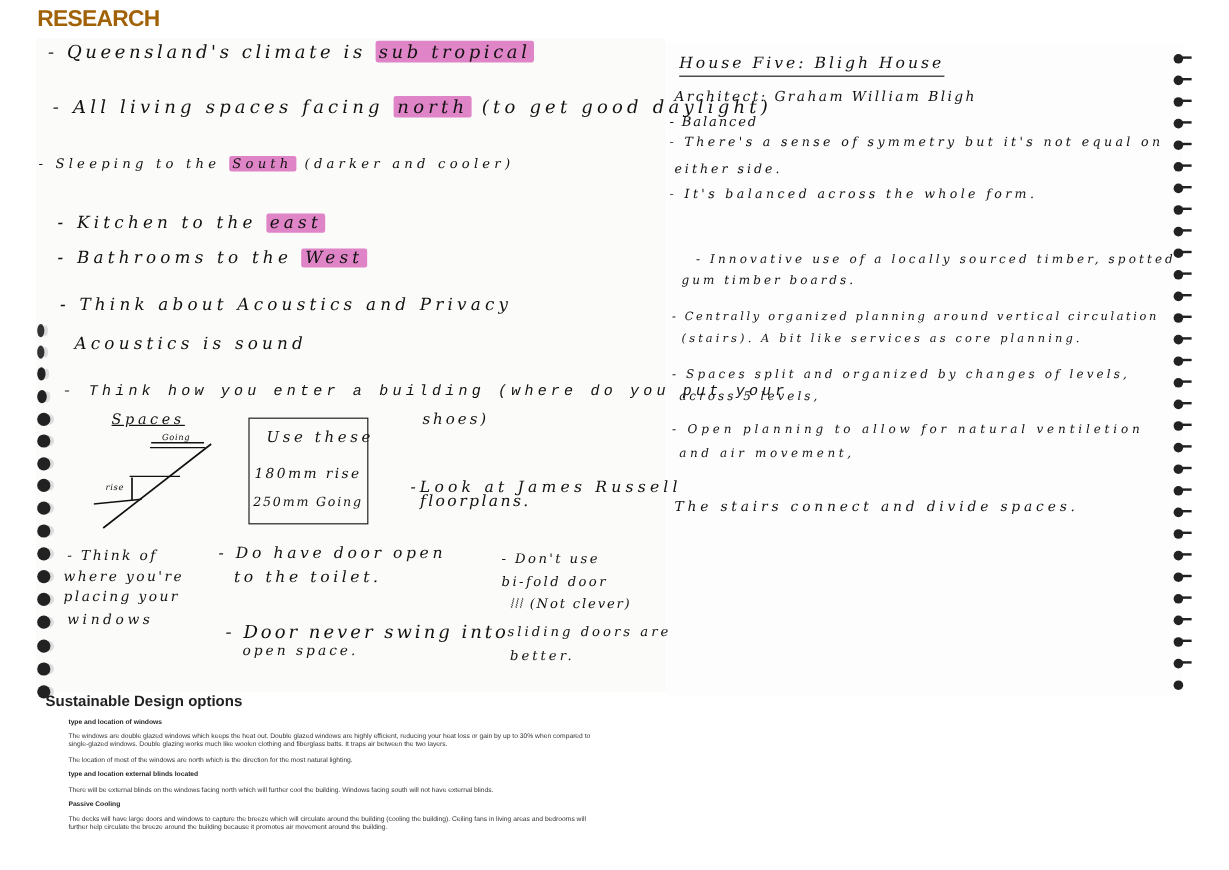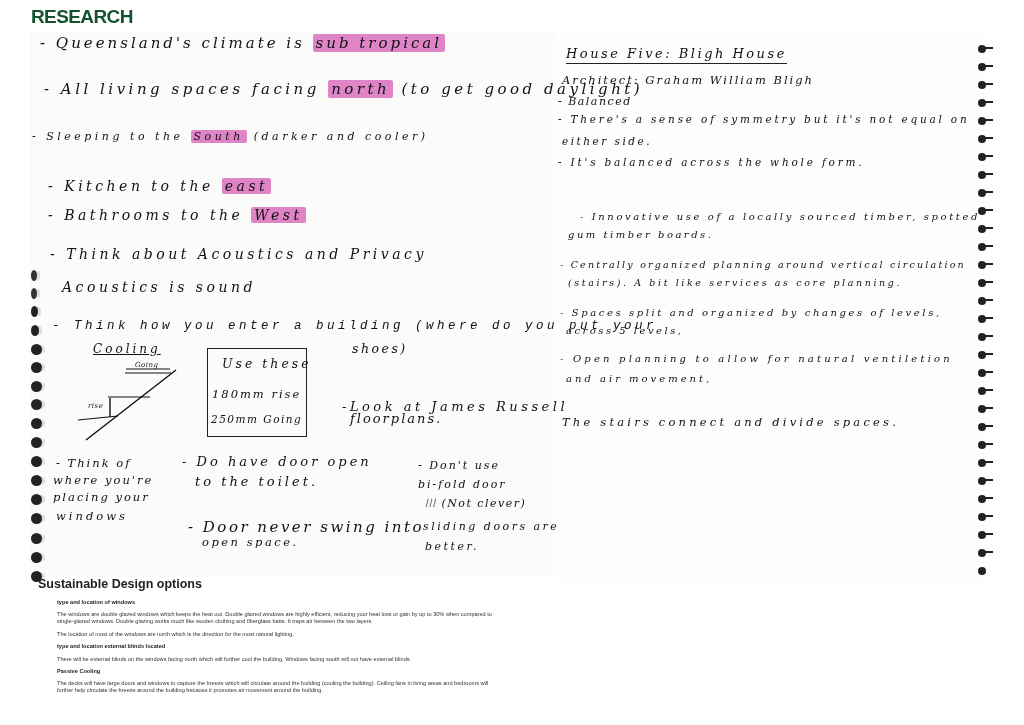--- a/index.html
+++ b/index.html
@@ -5,21 +5,21 @@
     html, body { margin: 0; padding: 0; }
     body {
       width: 1024px; height: 725px; position: relative; overflow: hidden;
       background: #ffffff;
       font-family: "DejaVu Sans", sans-serif;
       color: #1a1a1a;
     }
     .title {
       position: absolute; left: 31px; top: 6px;
       font-family: "Liberation Sans", sans-serif;
-      font-weight: bold; font-size: 19px; letter-spacing: -0.6px; color: #14532d;
+      font-weight: bold; font-size: 19px; letter-spacing: -0.6px; color: #a16207;
     }
     
     .page-left {
       position: absolute; left: 30px; top: 32px; width: 525px; height: 545px;
       background: #fbfbfa;
     }
     .page-right {
       position: absolute; left: 556px; top: 36px; width: 430px; height: 545px;
       background: #fdfdfd;
     }
@@ -66,21 +66,21 @@
 <div class="hw" style="left:40px;top:34px;font-size:15px;"><span>- Queensland's climate is </span><span class="hl">sub tropical</span></div>
 <div class="hw" style="left:44px;top:80px;font-size:15px;letter-spacing:3.5px;"><span>- All living spaces facing </span><span class="hl">north</span><span> (to get good daylight)</span></div>
 <div class="hw" style="left:32px;top:130px;font-size:11px;letter-spacing:3.5px;"><span>- Sleeping to the </span><span class="hl">South</span><span> (darker and cooler)</span></div>
 <div class="hw" style="left:48px;top:178px;font-size:14px;letter-spacing:3.5px;"><span>- Kitchen to the </span><span class="hl">east</span></div>
 <div class="hw" style="left:48px;top:207px;font-size:14px;letter-spacing:3.5px;"><span>- Bathrooms to the </span><span class="hl">West</span></div>
 <div class="hw" style="left:50px;top:246px;font-size:14px;letter-spacing:3.5px;">- Think about Acoustics and Privacy</div>
 <div class="hw" style="left:62px;top:279px;font-size:14px;letter-spacing:3.5px;">Acoustics is sound</div>
 <div class="hw" style="left:52px;top:319px;font-size:12.5px;letter-spacing:3.5px;font-family:Liberation Mono, monospace;">- Think how you enter a building (where do you put your</div>
 <div class="hw" style="left:352px;top:341px;font-size:12.5px;letter-spacing:2.5px;">shoes)</div>
 
-<div class="hw underline" style="left:93px;top:342px;font-size:12px;">Cooling</div>
+<div class="hw underline" style="left:93px;top:342px;font-size:12px;">Spaces</div>
 <svg class="stairs" width="110" height="105" viewBox="0 0 110 105">
   <line x1="8" y1="100" x2="98" y2="30" stroke="#111" stroke-width="1.4"></line>
   <line x1="48" y1="29" x2="92" y2="29" stroke="#111" stroke-width="1.2"></line>
   <line x1="47" y1="33" x2="93" y2="33" stroke="#111" stroke-width="1.2"></line>
   <line x1="30" y1="57" x2="72" y2="57" stroke="#111" stroke-width="1.2"></line>
   <line x1="0" y1="80" x2="40" y2="76" stroke="#111" stroke-width="1.2"></line>
   <line x1="32" y1="58" x2="32" y2="77" stroke="#111" stroke-width="1.4"></line>
 </svg>
 <div class="hw" style="left:135px;top:361px;font-size:7px;letter-spacing:0.5px;">Going</div>
 <div class="hw" style="left:88px;top:402px;font-size:7px;letter-spacing:0.5px;">rise</div>

